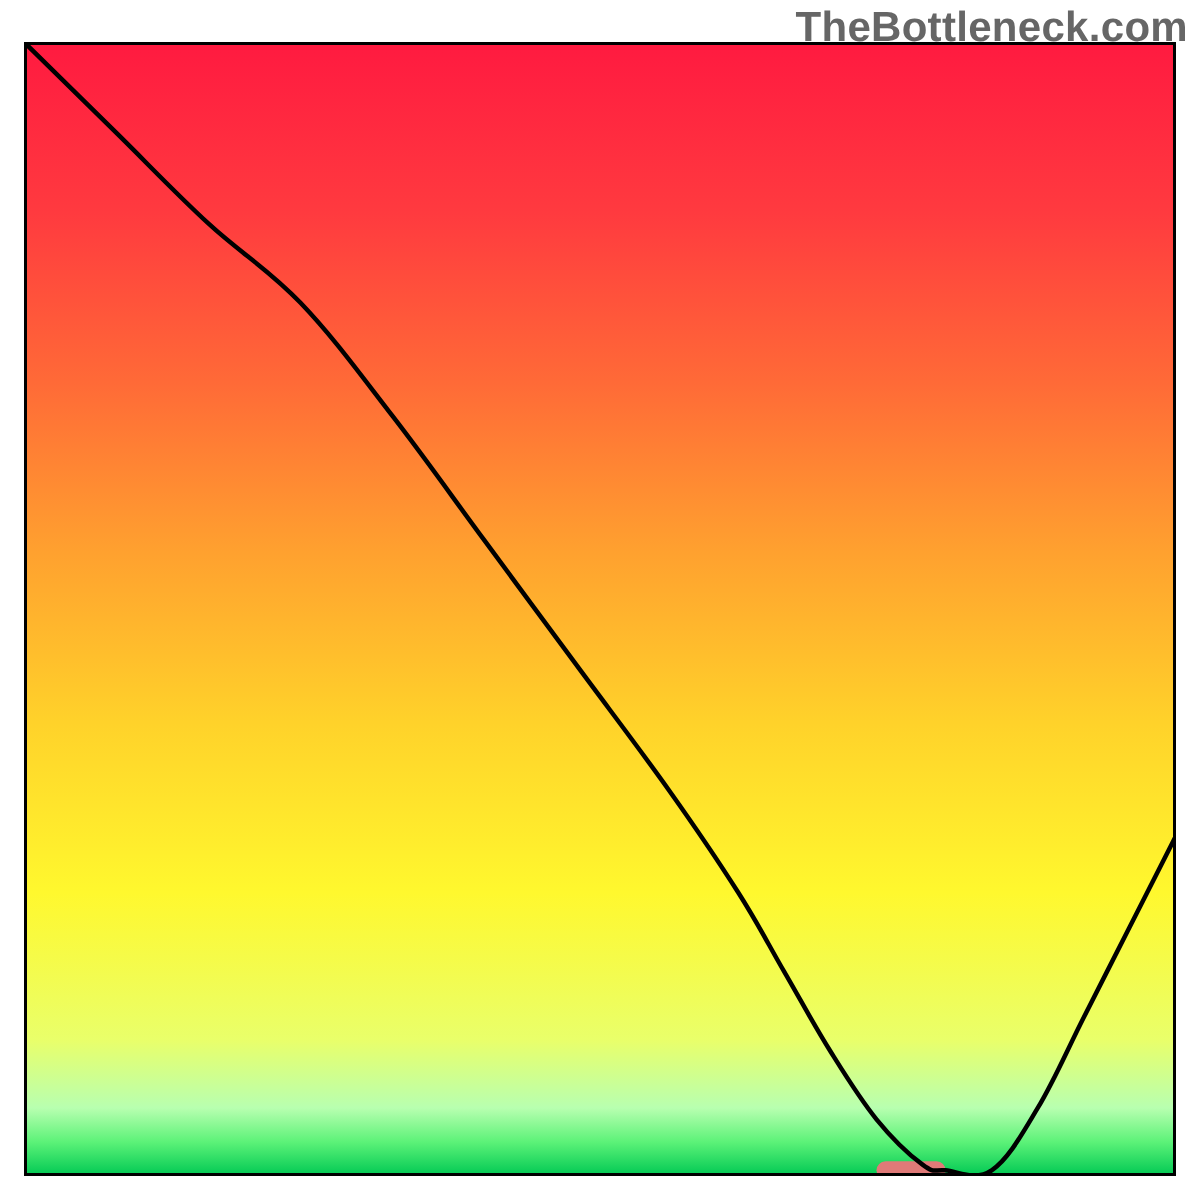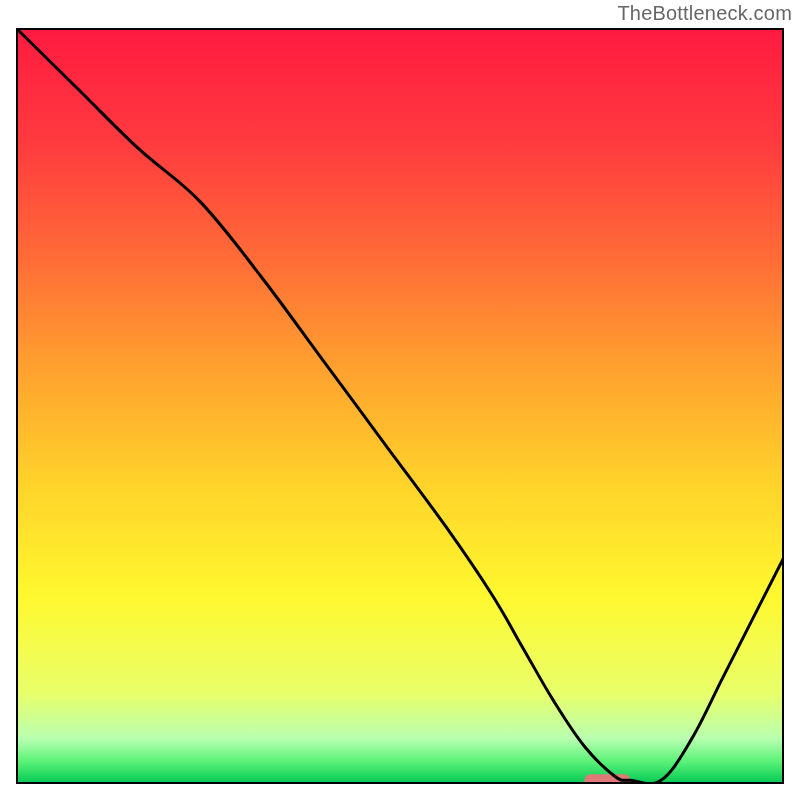--- a/index.html
+++ b/index.html
@@ -13,22 +13,22 @@
   }
   .container {
     position: relative;
     width: 800px;
     height: 800px;
   }
   .watermark {
     position: absolute;
     top: 2px;
     right: 8px;
-    font-size: 20px;
-    font-weight: 400;
+    font-size: 28px;
+    font-weight: 700;
     color: #666666;
     letter-spacing: 0.2px;
     z-index: 10;
   }
   .plot-frame {
     position: absolute;
     left: 16px;
     top: 28px;
     width: 768px;
     height: 756px;

